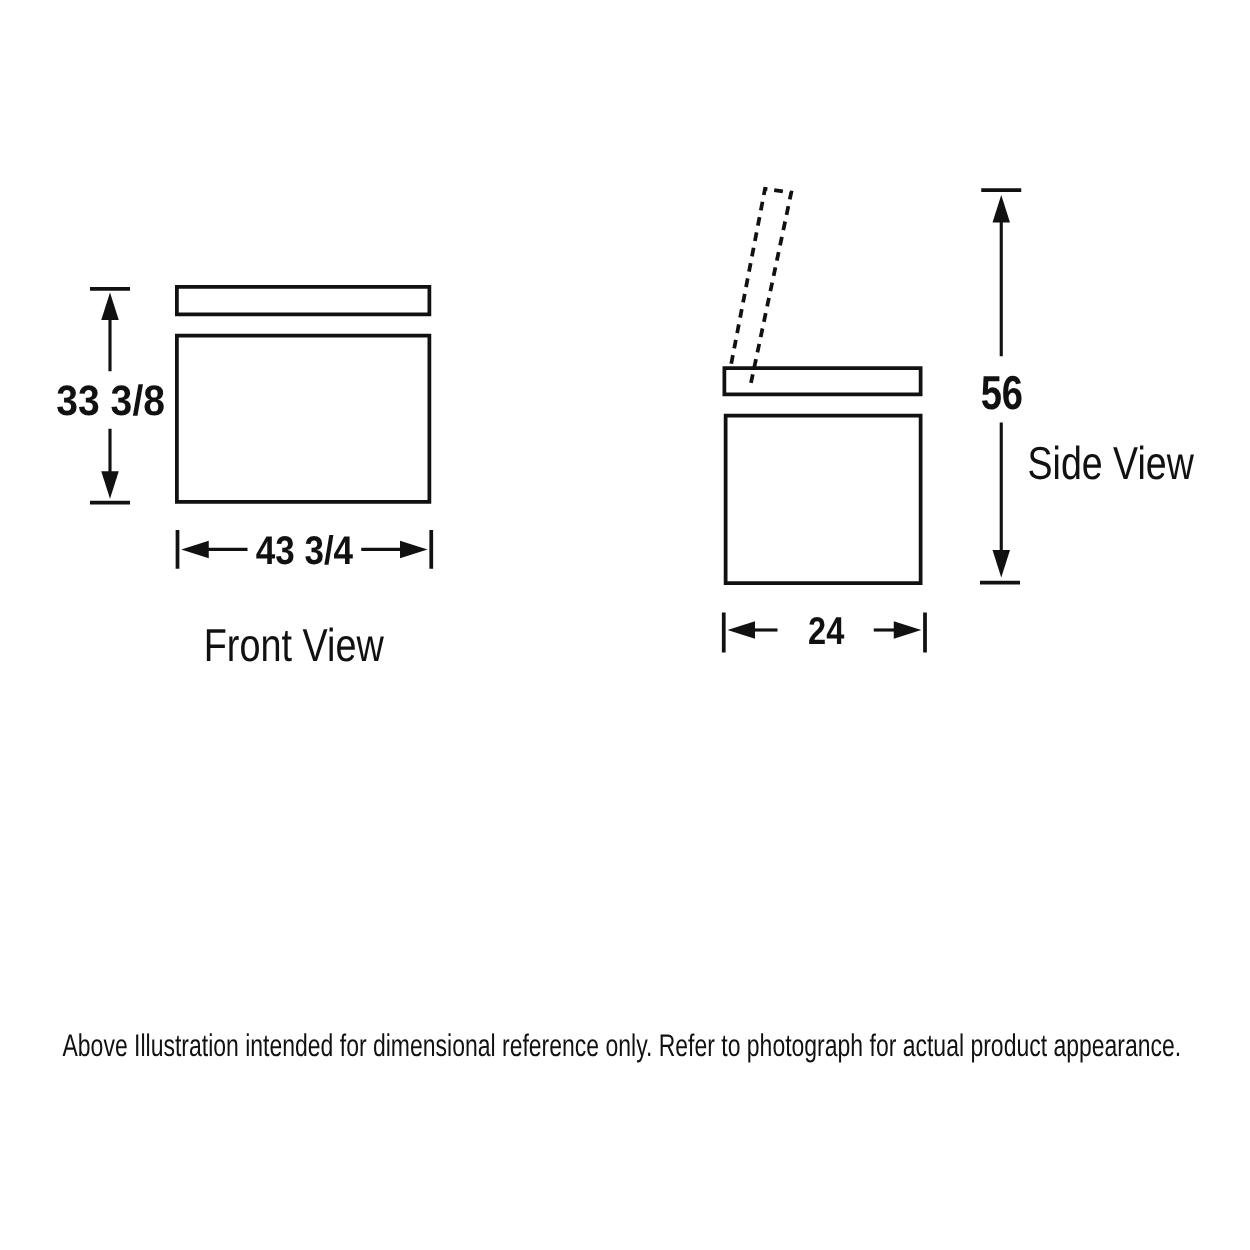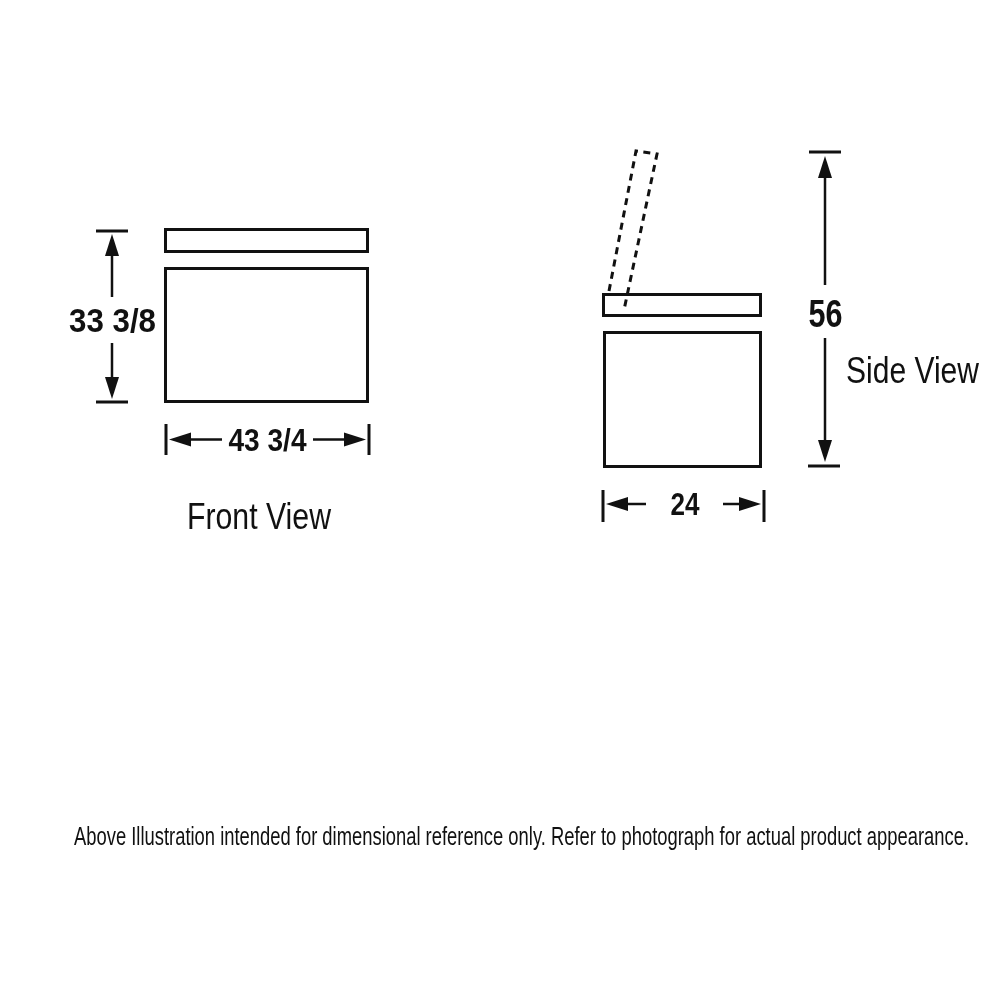--- a/index.html
+++ b/index.html
@@ -8,21 +8,20 @@
   body {
     background: var(--bg);
     font-family: "Liberation Sans", sans-serif;
     display: flex; align-items: flex-start; justify-content: flex-start;
   }
   .canvas {
     position: relative;
     width: 1000px; height: 1000px;
     background: var(--bg);
     overflow: hidden;
-    padding-left: 24px;
   }
   svg { display: block; }
   svg text {
     fill: var(--ink);
     font-family: "Liberation Sans", sans-serif;
   }
   .ink-stroke { stroke: var(--ink); fill: none; }
   .ink-fill   { fill: var(--ink); stroke: none; }
   .outline    { stroke: var(--ink); fill: none; stroke-width: 3; }
   .dim-shaft  { stroke: var(--ink); fill: none; stroke-width: 2.5; }

